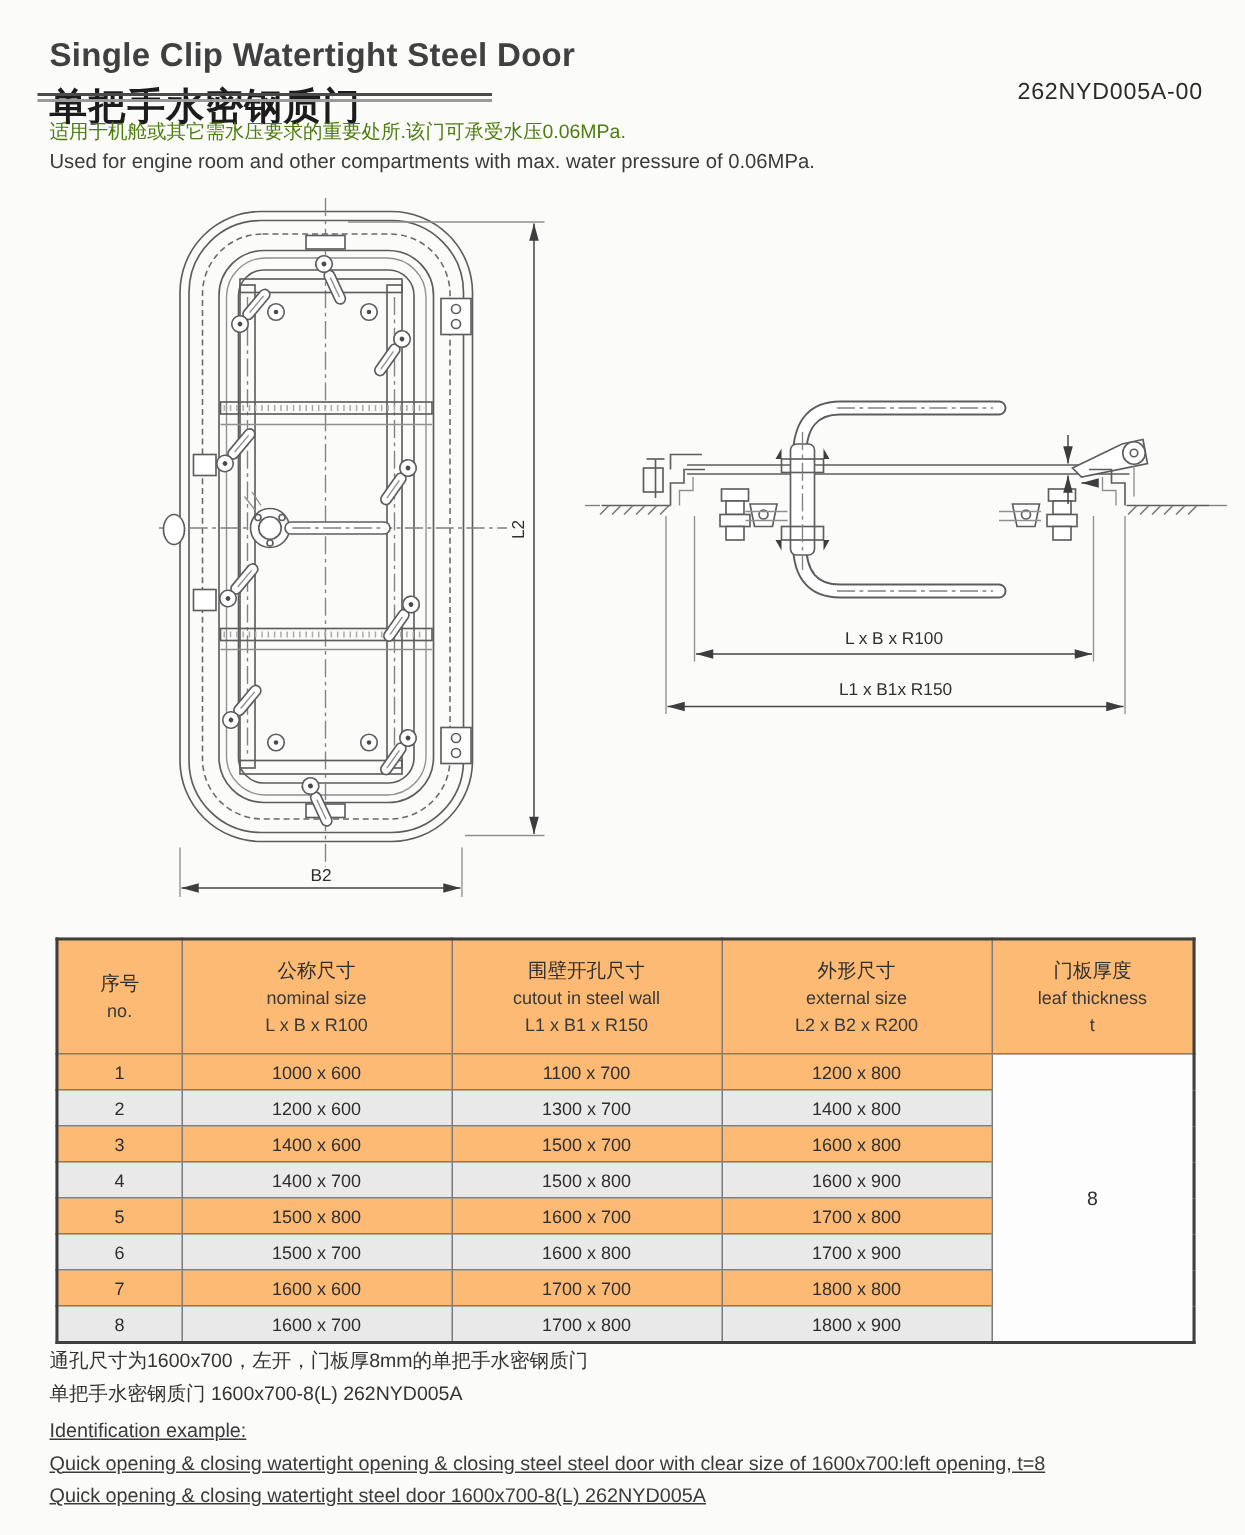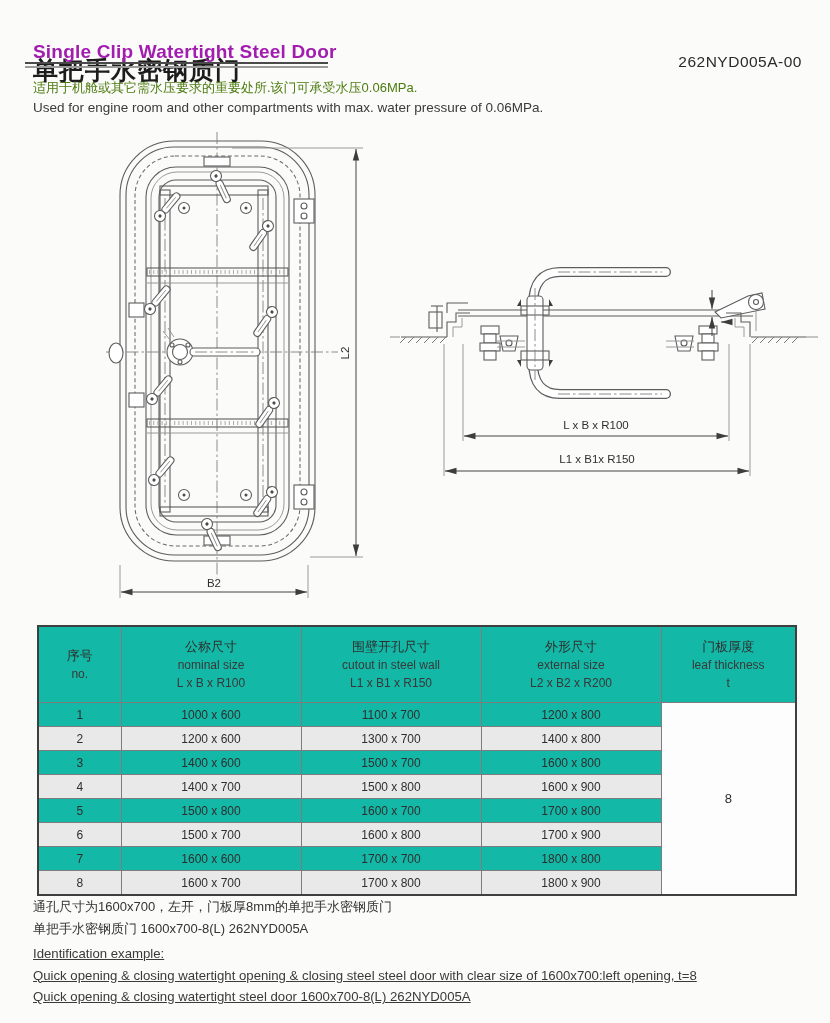--- a/index.html
+++ b/index.html
@@ -4,34 +4,34 @@
 <style>
   html,body{margin:0;padding:0;}
   body{
     width:830px;height:1023px;position:relative;overflow:hidden;
     background:#fbfbfa;color:#2b2b2b;
     font-family:"Liberation Sans","DejaVu Sans",sans-serif;
   }
   .abs{position:absolute;}
   
   .title-zh{left:33px;top:10px;font-size:25px;font-weight:bold;letter-spacing:1px;color:#1c1c1c;margin-top:44px;}
-  .title-en{left:33px;top:41px;font-size:19px;font-weight:bold;color:#a21caf;letter-spacing:.2px;}
+  .title-en{left:33px;top:24px;font-size:22px;font-weight:bold;color:#404040;letter-spacing:.2px;}
   .title-rule{left:25px;top:62px;width:303px;height:6px;}
   .title-rule .r1{height:2px;background:#4a4a4a;}
   .title-rule .r2{height:2px;background:#9a9a9a;margin-top:1.5px;}
   .part-no{right:28px;top:53px;font-size:15.5px;color:#2b2b2b;letter-spacing:.5px;}
   .desc-zh{left:33px;top:79px;font-size:13px;color:#4d7c0f;}
   .desc-en{left:33px;top:100px;font-size:13.5px;color:#3a3a3a;}
   
   .drawing{left:0;top:125px;}
   
   table.spec{
     position:absolute;left:37px;top:625px;width:758px;
     border-collapse:collapse;table-layout:fixed;
-    font-size:12px;color:#2e2e2e;background:#14b8a6;
+    font-size:12px;color:#2e2e2e;background:#fdba74;
   }
   table.spec th,table.spec td{
     border:1px solid #7d7d7d;text-align:center;vertical-align:middle;
     padding:0;font-weight:normal;
   }
   table.spec{border:2px solid #3f3f3f;}
   table.spec thead th{height:75px;}
   table.spec tbody td{height:23px;}
   tr.shaded td{background:#e9e9e9;}
   td.thick-cell{background:#fdfdfd;font-size:13px;}

